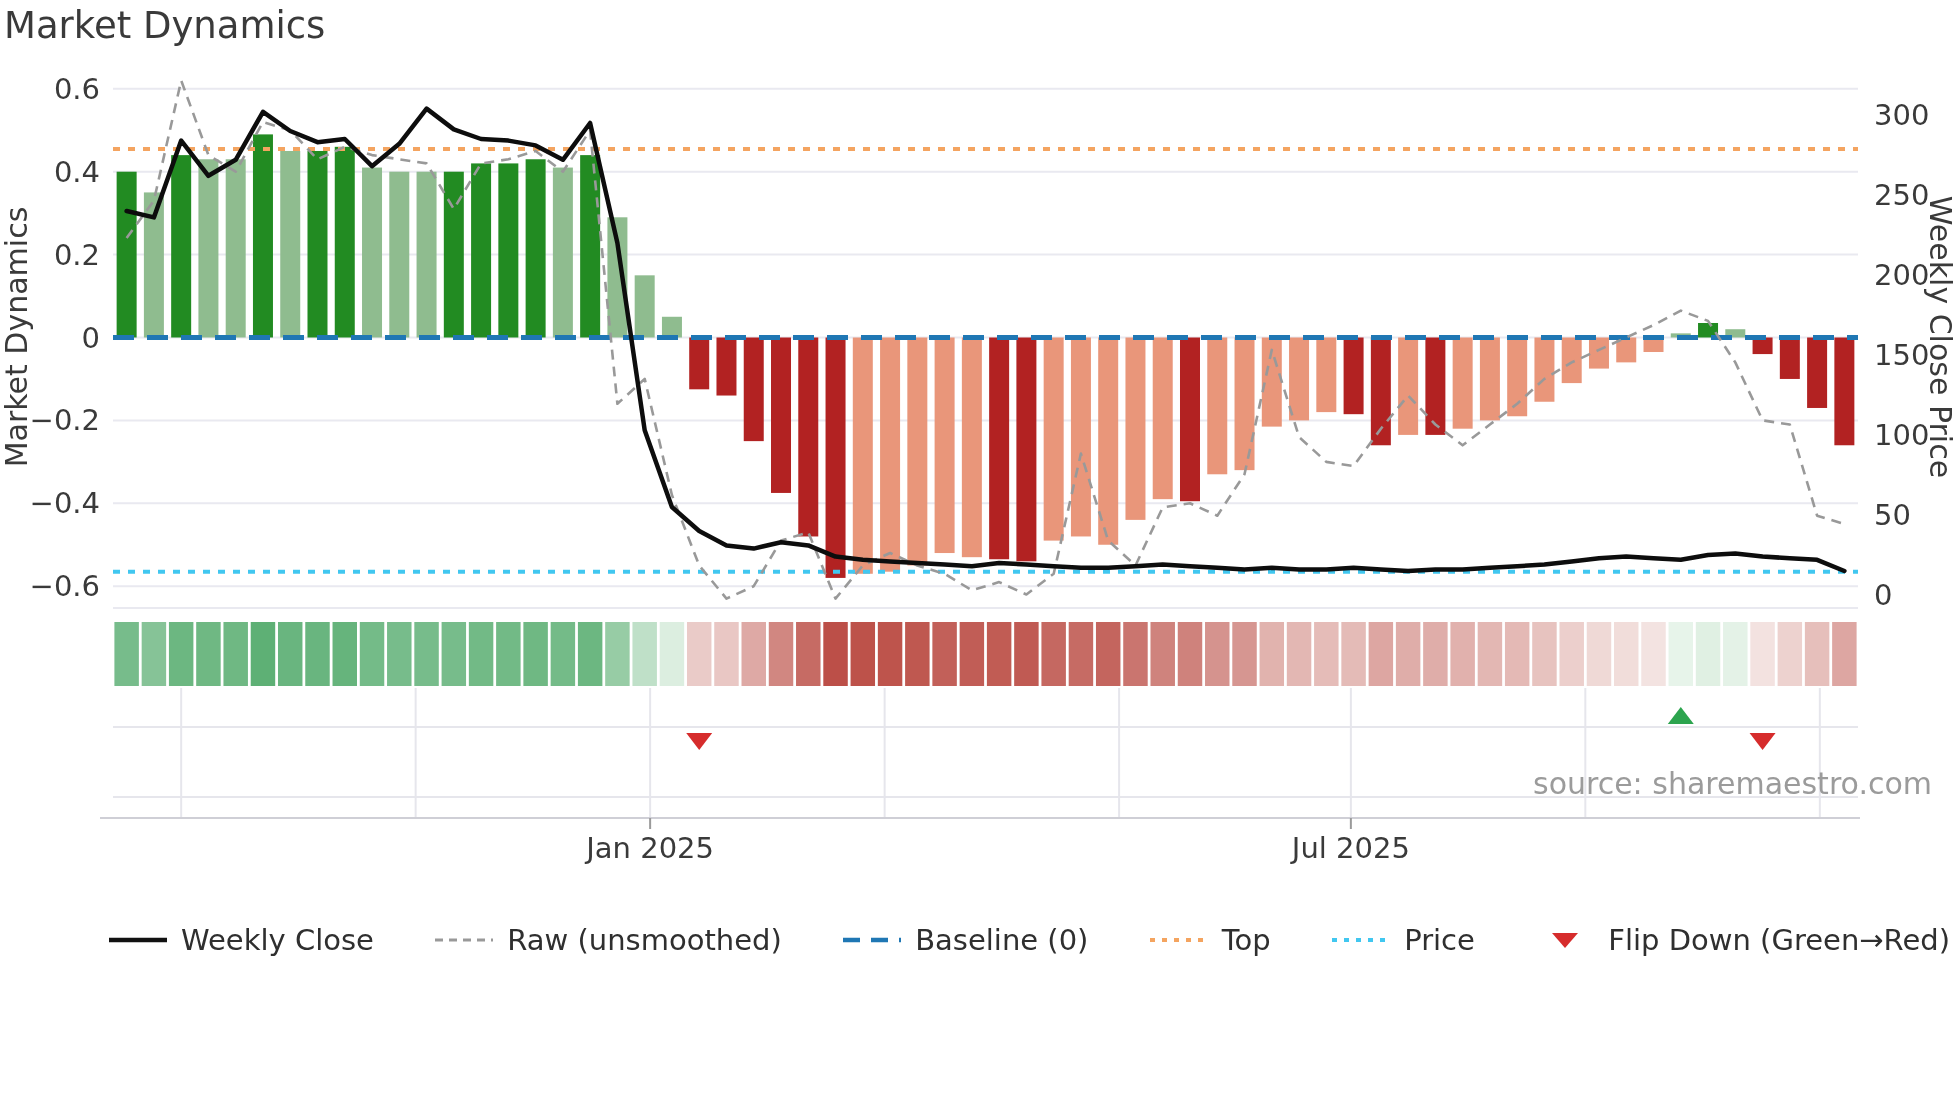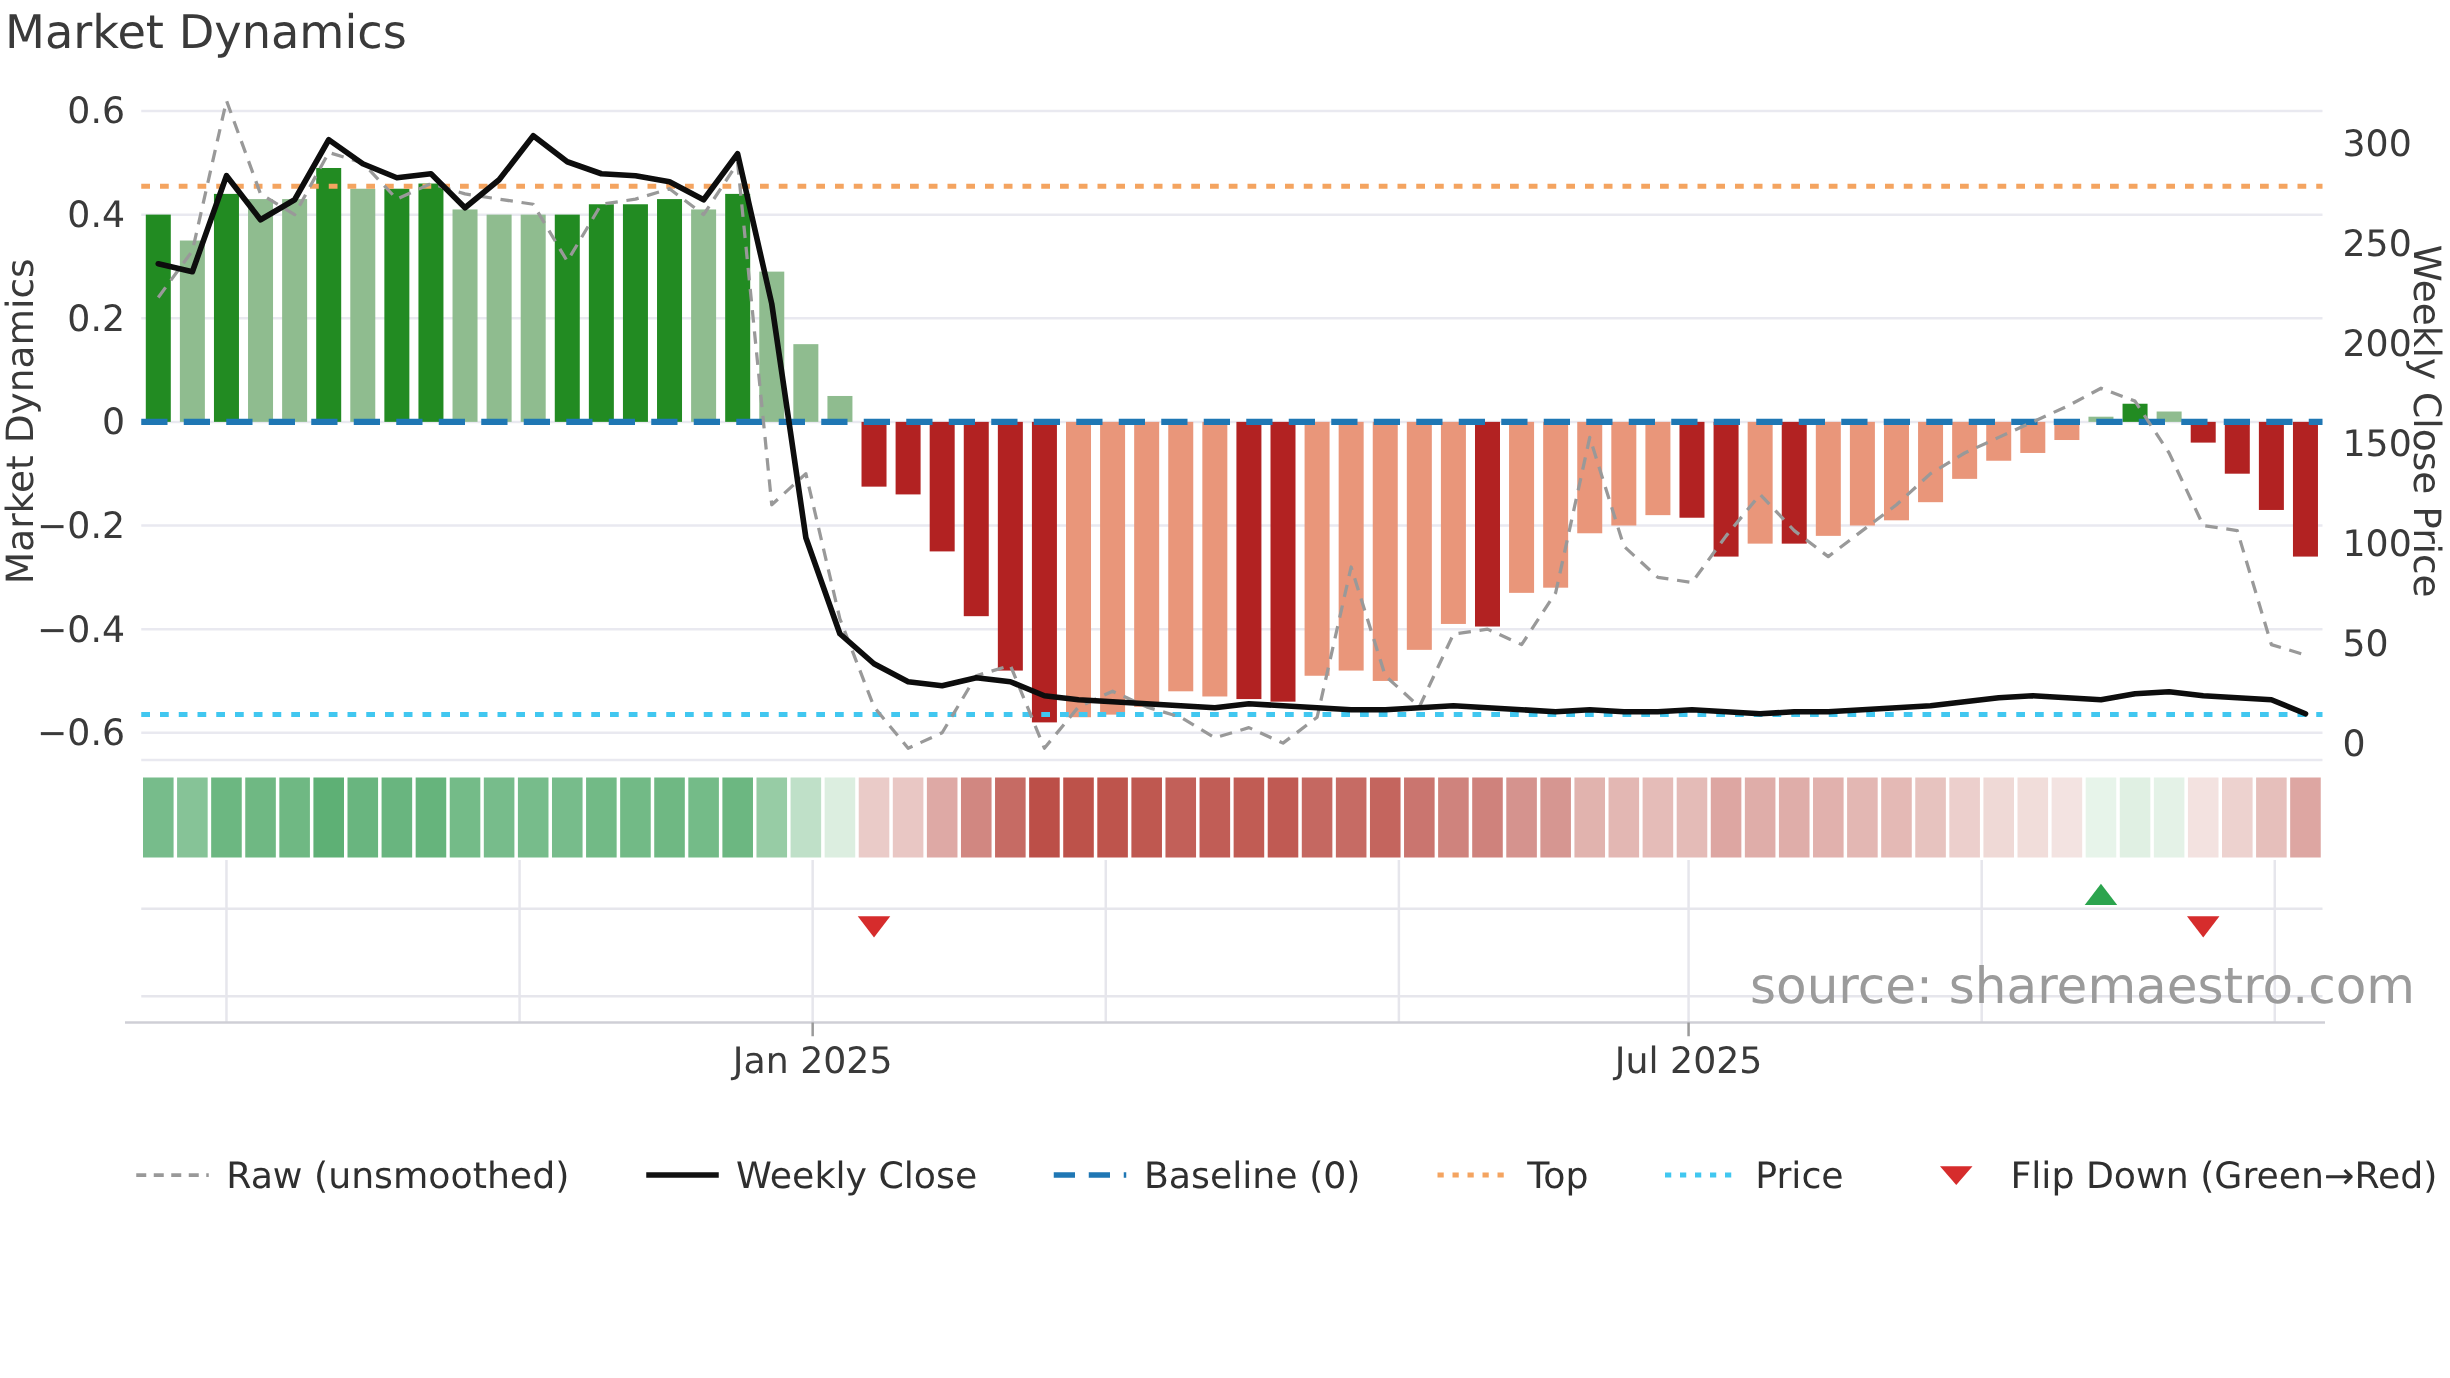--- a/index.html
+++ b/index.html
@@ -4,21 +4,21 @@
 <style>
   html,body{margin:0;padding:0;background:#fff;}
   #app{position:relative;width:1960px;height:1102px;background:#ffffff;overflow:hidden;
        font-family:"DejaVu Sans","Liberation Sans",sans-serif;}
   #chart-svg{position:absolute;left:0;top:0;}
   .page-title{position:absolute;left:4px;top:4px;font-size:37px;color:#3a3a3a;font-weight:500;}
   .ylabel{position:absolute;width:520px;height:40px;line-height:40px;text-align:center;
           font-size:30px;color:#3a3a3a;}
   .ylabel-left{left:-243px;top:317px;transform:rotate(-90deg);}
   .ylabel-right{left:1680px;top:317px;transform:rotate(90deg);}
-  .source-credit{position:absolute;right:28px;top:766px;font-size:40px;color:#9b9b9b;}
+  .source-credit{position:absolute;right:28px;top:766px;font-size:30px;color:#9b9b9b;}
   #legend{position:absolute;left:108px;top:912px;width:1842px;height:56px;display:flex;
           justify-content:space-between;align-items:center;font-size:29px;color:#2f2f2f;}
   .legend-item{display:flex;align-items:center;gap:13px;white-space:nowrap;}
   .legend-item svg{display:block;}
 </style>
 </head>
 <body>
 
 <div id="app">
   <svg id="chart-svg" width="1960" height="1102">
@@ -196,29 +196,29 @@
       <line x1="1350.859375" y1="818" x2="1350.859375" y2="829" stroke="#9a9a9a" stroke-width="2"></line>
       <text x="1350.859375" y="858" text-anchor="middle" font-size="29" fill="#3a3a3a" font-family="&quot;DejaVu Sans&quot;,&quot;Liberation Sans&quot;,sans-serif">Jul 2025</text>
     </svg>
   <div class="page-title">Market Dynamics</div>
   <div class="ylabel ylabel-left">Market Dynamics</div>
   <div class="ylabel ylabel-right">Weekly Close Price</div>
   <div class="source-credit">source: sharemaestro.com</div>
   <div id="legend">
       <div class="legend-item">
         <svg width="60" height="24">
+          <line x1="1" x2="59" y1="12" y2="12" stroke="#111111" stroke-width="4.5"></line>
+        </svg>
+        <span>Weekly Close</span>
+      </div>
+      <div class="legend-item">
+        <svg width="60" height="24">
           <line x1="1" x2="59" y1="12" y2="12" stroke="#999999" stroke-width="3" stroke-dasharray="8 6"></line>
         </svg>
         <span>Raw (unsmoothed)</span>
-      </div>
-      <div class="legend-item">
-        <svg width="60" height="24">
-          <line x1="1" x2="59" y1="12" y2="12" stroke="#111111" stroke-width="4.5"></line>
-        </svg>
-        <span>Weekly Close</span>
       </div>
       <div class="legend-item">
         <svg width="60" height="24">
           <line x1="1" x2="59" y1="12" y2="12" stroke="#1f77b4" stroke-width="4.5" stroke-dasharray="17 11"></line>
         </svg>
         <span>Baseline (0)</span>
       </div>
       <div class="legend-item">
         <svg width="60" height="24">
           <line x1="1" x2="59" y1="12" y2="12" stroke="#f4a460" stroke-width="4" stroke-dasharray="5 7"></line>

